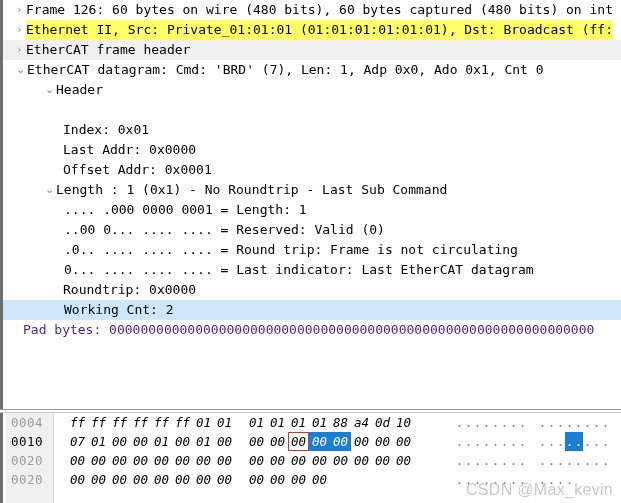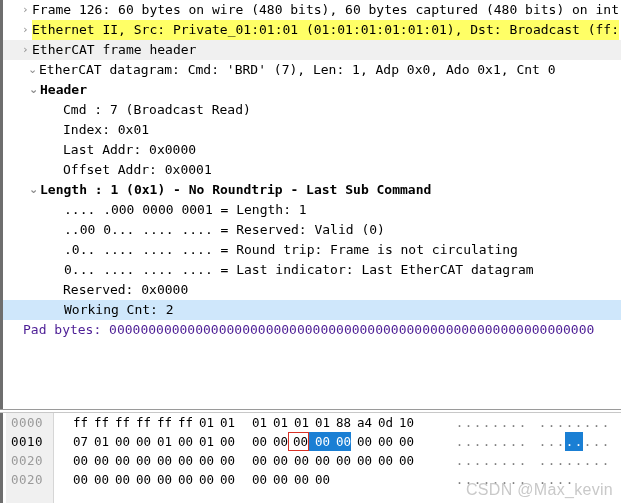--- a/index.html
+++ b/index.html
@@ -61,23 +61,23 @@
     background: #f0f0f0;
   }
   .row-hl-yellow .label {
     background: #ffff66;
   }
   .row-hl-blue {
     background: #cfe7fb;
   }
 
   
-  .ind-0  { padding-left: 16px; }
-  .ind-1  { padding-left: 23px; }
-  .ind-2  { padding-left: 24px; font-weight: bold; }
+  .ind-0  { padding-left: 10px; }
+  .ind-1  { padding-left: 11px; }
+  .ind-2  { padding-left: 40px; }
   .ind-3  { padding-left: 47px; }
   .ind-4  { padding-left: 48px; }
 
   .pad-row {
     position: relative;
     height: 20px;
     line-height: 20px;
     white-space: nowrap;
     font-size: 13px;
     color: #4c1d95;
@@ -138,21 +138,22 @@
   }
   .hex-bytes {
     position: absolute;
     left: 64px;
     color: #000000;
     letter-spacing: 0px;
   }
   .hex-bytes .b {
     display: inline-block;
     width: 21px;
-    text-align: right;
+    text-align: center;
+    font-style: italic;
   }
   .hex-bytes .b.gap {
     margin-left: 11px;
   }
   .hex-bytes .b.boxed {
     outline: 1.5px solid #d93025;
     outline-offset: -1px;
     width: 19px;
     padding: 0 1px;
   }
@@ -196,44 +197,44 @@
 
 <div id="app">
 
   <div id="detail-pane">
     <div id="tree-rows">
         <div class="tree-row ind-0"><span class="arrow">›</span><span class="label">Frame 126: 60 bytes on wire (480 bits), 60 bytes captured (480 bits) on int</span></div>
         <div class="tree-row ind-0 row-hl-yellow"><span class="arrow">›</span><span class="label">Ethernet II, Src: Private_01:01:01 (01:01:01:01:01:01), Dst: Broadcast (ff:</span></div>
         <div class="tree-row ind-0 row-band"><span class="arrow">›</span><span class="label">EtherCAT frame header</span></div>
         <div class="tree-row ind-1"><span class="arrow">⌄</span><span class="label">EtherCAT datagram: Cmd: 'BRD' (7), Len: 1, Adp 0x0, Ado 0x1, Cnt 0</span></div>
         <div class="tree-row ind-2"><span class="arrow">⌄</span><span class="label">Header</span></div>
-        <div class="tree-row ind-3"><span class="arrow blank">&nbsp;</span><span class="label">Cmd        : 7 (Broadcast Read)</span></div>
+        <div class="tree-row ind-3"><span class="arrow blank">&nbsp;</span></div>
         <div class="tree-row ind-3"><span class="arrow blank">&nbsp;</span><span class="label">Index: 0x01</span></div>
         <div class="tree-row ind-3"><span class="arrow blank">&nbsp;</span><span class="label">Last Addr: 0x0000</span></div>
         <div class="tree-row ind-3"><span class="arrow blank">&nbsp;</span><span class="label">Offset Addr: 0x0001</span></div>
         <div class="tree-row ind-2"><span class="arrow">⌄</span><span class="label">Length     : 1 (0x1) - No Roundtrip - Last Sub Command</span></div>
         <div class="tree-row ind-4"><span class="arrow blank">&nbsp;</span><span class="label">.... .000 0000 0001 = Length: 1</span></div>
         <div class="tree-row ind-4"><span class="arrow blank">&nbsp;</span><span class="label">..00 0... .... .... = Reserved: Valid (0)</span></div>
         <div class="tree-row ind-4"><span class="arrow blank">&nbsp;</span><span class="label">.0.. .... .... .... = Round trip: Frame is not circulating</span></div>
         <div class="tree-row ind-4"><span class="arrow blank">&nbsp;</span><span class="label">0... .... .... .... = Last indicator: Last EtherCAT datagram</span></div>
-        <div class="tree-row ind-3"><span class="arrow blank">&nbsp;</span><span class="label">Reserved: 0x0000</span></div>
+        <div class="tree-row ind-3"><span class="arrow blank">&nbsp;</span><span class="label">Roundtrip: 0x0000</span></div>
         <div class="tree-row ind-4 row-hl-blue"><span class="arrow blank">&nbsp;</span><span class="label">Working Cnt: 2</span></div>
       </div>
     <div class="pad-row">
       <span>Pad bytes: 00000000000000000000000000000000000000000000000000000000000000</span>
     </div>
   </div>
 
   <div id="splitter"></div>
 
   <div id="bytes-pane">
     <div id="offset-gutter"></div>
     <div id="hex-rows">
         <div class="hex-row">
-          <span class="hex-off">0000</span>
+          <span class="hex-off">0004</span>
           <span class="hex-bytes"><span class="b">ff</span><span class="b">ff</span><span class="b">ff</span><span class="b">ff</span><span class="b">ff</span><span class="b">ff</span><span class="b">01</span><span class="b">01</span><span class="b gap">01</span><span class="b">01</span><span class="b">01</span><span class="b">01</span><span class="b">88</span><span class="b">a4</span><span class="b">0d</span><span class="b">10</span></span>
           <span class="hex-ascii"><span class="c">.</span><span class="c">.</span><span class="c">.</span><span class="c">.</span><span class="c">.</span><span class="c">.</span><span class="c">.</span><span class="c">.</span><span class="c gap">.</span><span class="c">.</span><span class="c">.</span><span class="c">.</span><span class="c">.</span><span class="c">.</span><span class="c">.</span><span class="c">.</span></span>
         </div>
         <div class="hex-row">
           <span class="hex-off sel">0010</span>
           <span class="hex-bytes"><span class="b">07</span><span class="b">01</span><span class="b">00</span><span class="b">00</span><span class="b">01</span><span class="b">00</span><span class="b">01</span><span class="b">00</span><span class="b gap">00</span><span class="b">00</span><span class="b boxed">00</span><span class="b selbyte">00</span><span class="b selbyte">00</span><span class="b">00</span><span class="b">00</span><span class="b">00</span></span>
           <span class="hex-ascii"><span class="c">.</span><span class="c">.</span><span class="c">.</span><span class="c">.</span><span class="c">.</span><span class="c">.</span><span class="c">.</span><span class="c">.</span><span class="c gap">.</span><span class="c">.</span><span class="c">.</span><span class="c selchar">.</span><span class="c selchar">.</span><span class="c">.</span><span class="c">.</span><span class="c">.</span></span>
         </div>
         <div class="hex-row">
           <span class="hex-off">0020</span>

